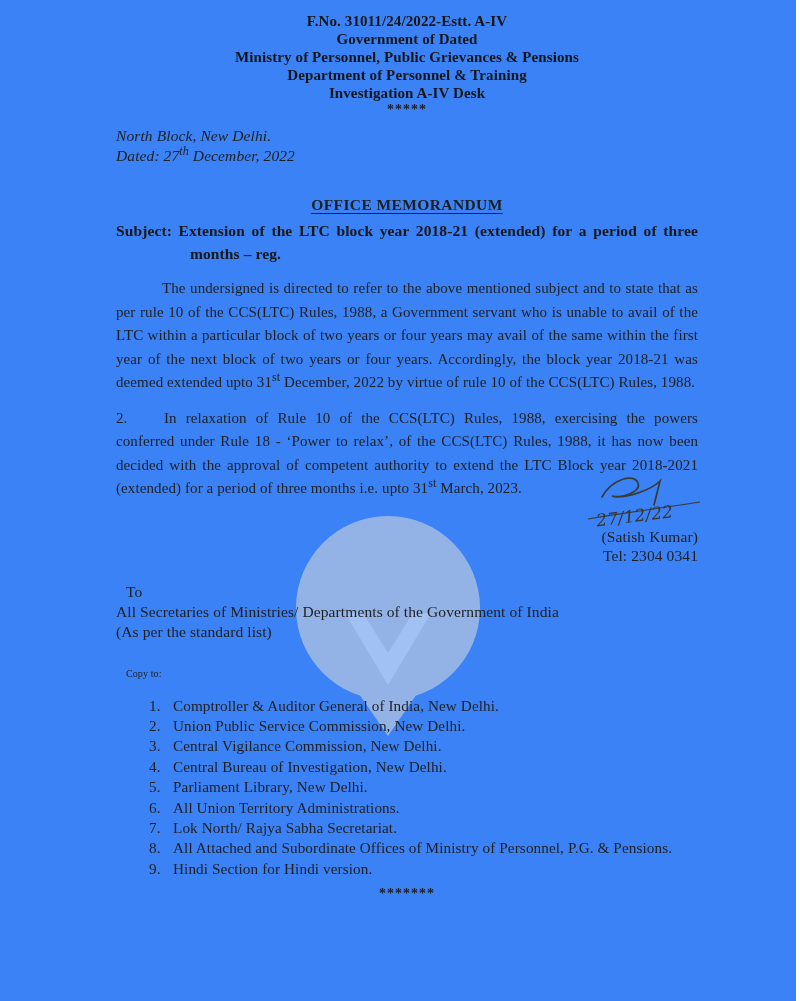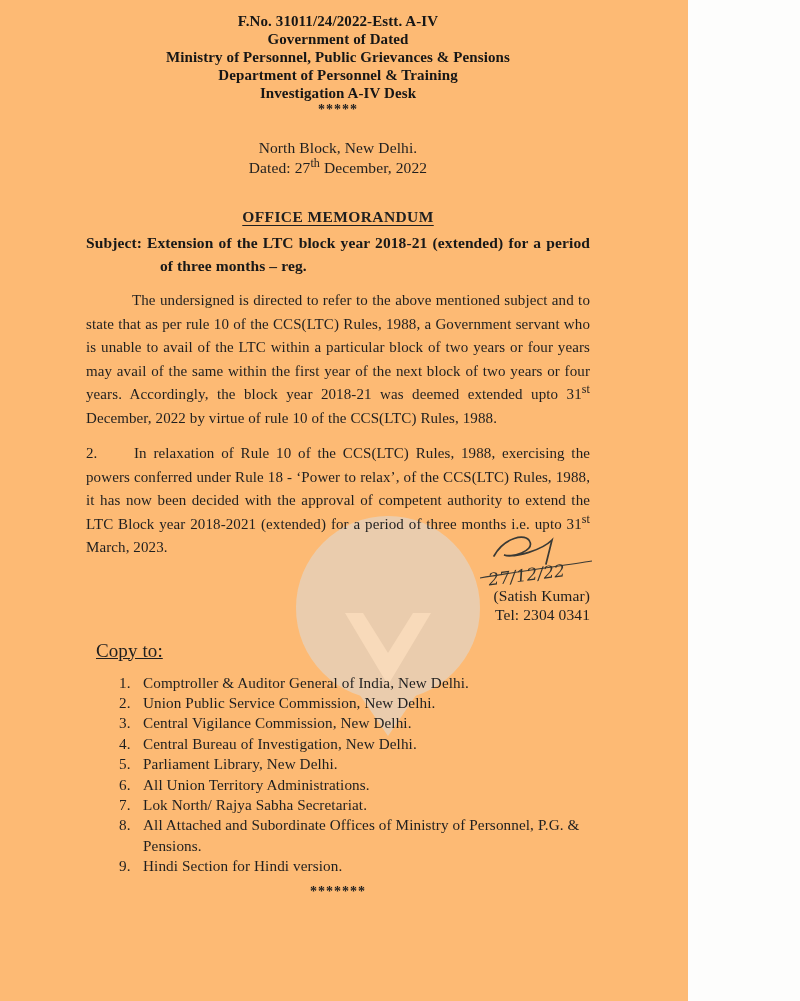--- a/index.html
+++ b/index.html
@@ -1,40 +1,40 @@
 <!DOCTYPE html>
 <html lang="en"><head>
 <meta charset="utf-8">
 <style>
   * { margin: 0; padding: 0; box-sizing: border-box; }
   html, body { background: #fdfdfc; }
   .page {
-    width: 688px;
+    width: 796px;
     min-height: 1001px;
     position: relative;
-    background: #fdba74;
+    background: #3b82f6;
     font-family: "Liberation Serif", serif;
     color: #1f1f1f;
-    padding: 12px 98px 0 86px;
+    padding: 12px 98px 0 116px;
     letter-spacing: 0.1px;
   }
   .watermark {
     position: absolute;
     left: 293px;
     top: 513px;
     z-index: 0;
     opacity: 0.55;
     pointer-events: none;
   }
   .doc-content { position: relative; z-index: 1; }
 
   .letterhead { text-align: center; font-weight: bold; font-size: 15px; line-height: 18px; color: #161616; }
   .header-sep { text-align: center; font-weight: bold; font-size: 14px; line-height: 16px; letter-spacing: 1px; }
 
-  .dateline { margin-top: 20px; text-align: center; font-size: 15.5px; line-height: 20px; }
+  .dateline { margin-top: 8px; text-align: left; font-size: 15.5px; line-height: 20px; font-style: italic; }
 
   .om-title {
     margin-top: 29px;
     text-align: center;
     font-weight: bold;
     font-size: 15.5px;
     line-height: 19px;
     letter-spacing: 0.4px;
     text-decoration: underline;
     text-underline-offset: 3px;
@@ -56,21 +56,21 @@
   .para-num { display: inline-block; width: 48px; text-indent: 0; }
   sup, .sup { font-size: 12px; vertical-align: super; line-height: 0; }
 
   .sig-block { margin-top: -26px; text-align: right; font-size: 15.5px; line-height: 19.5px; }
   .sig-scribble-wrap { height: 52px; }
   .sig-scribble { display: inline-block; margin-right: -4px; }
 
   .addressee { margin-top: 16px; font-size: 15.5px; line-height: 20px; }
   .addressee .salutation { padding-left: 10px; }
 
-  .copy-label { margin-top: 16px; font-size: 19px; line-height: 20px; padding-left: 10px; text-decoration: underline; }
+  .copy-label { margin-top: 22px; font-size: 10px; line-height: 20px; padding-left: 10px; }
 
   .copy-list { margin-top: 12px; padding-left: 33px; font-size: 15.2px; }
   .copy-item { display: flex; line-height: 20.4px; }
   .copy-item .num { width: 24px; flex: none; }
   .copy-item .txt { flex: 1; }
 
   .footer-sep { margin-top: 6px; text-align: center; font-weight: bold; font-size: 14px; line-height: 18px; letter-spacing: 1px; }
 </style>
 </head>
 <body>
@@ -112,20 +112,25 @@
         <svg class="sig-scribble" width="130" height="52" viewBox="0 0 130 52" aria-hidden="true">
           <path d="M30 22 C40 4 62 -2 66 8 C70 17 48 24 40 21 C52 24 78 16 88 6 L82 30" fill="none" stroke="#3a3a35" stroke-width="1.7" stroke-linecap="round"></path>
           <path d="M16 44 C50 38 96 32 128 27" fill="none" stroke="#3a3a35" stroke-width="1.1"></path>
           <text x="24" y="46" transform="rotate(-7 70 40)" font-size="17" font-style="italic" font-family="DejaVu Serif, serif" fill="#34342f">27/12/22</text>
         </svg>
       </div>
       <div>(Satish Kumar)</div>
       <div>Tel: 2304 0341</div>
     </div>
 
+    <div class="addressee">
+      <div class="salutation">To</div>
+      <div>All Secretaries of Ministries/ Departments of the Government of India</div>
+      <div>(As per the standard list)</div>
+    </div>
 
     <div class="copy-label">Copy to:</div>
 
     <div class="copy-list">
 
         <div class="copy-item">
           <span class="num">1.</span>
           <span class="txt">Comptroller &amp; Auditor General of India, New Delhi.</span>
         </div>
 

